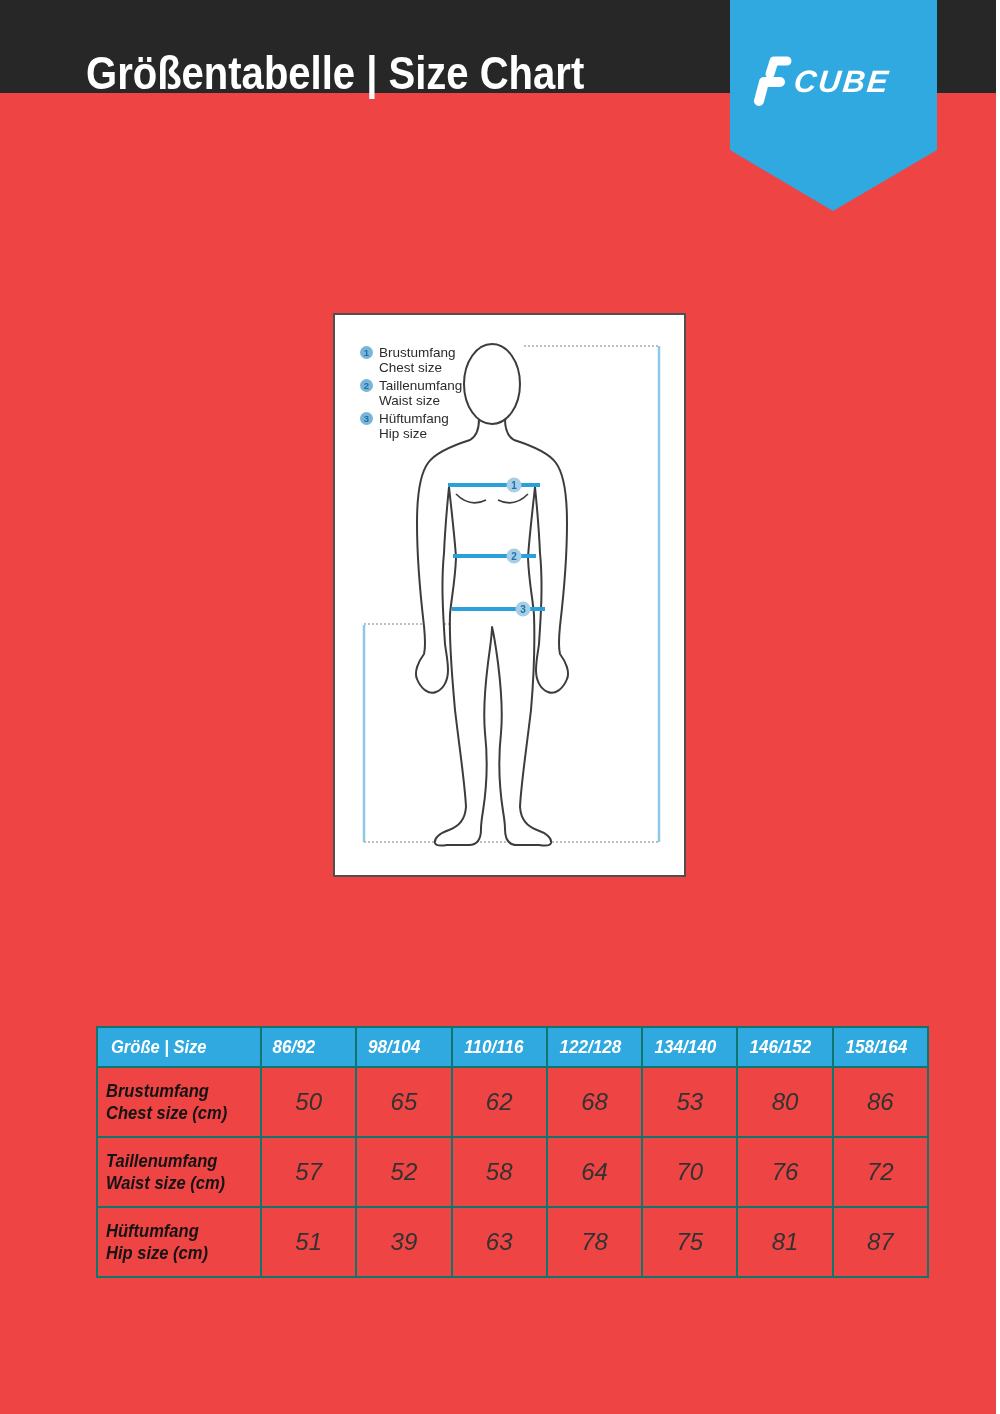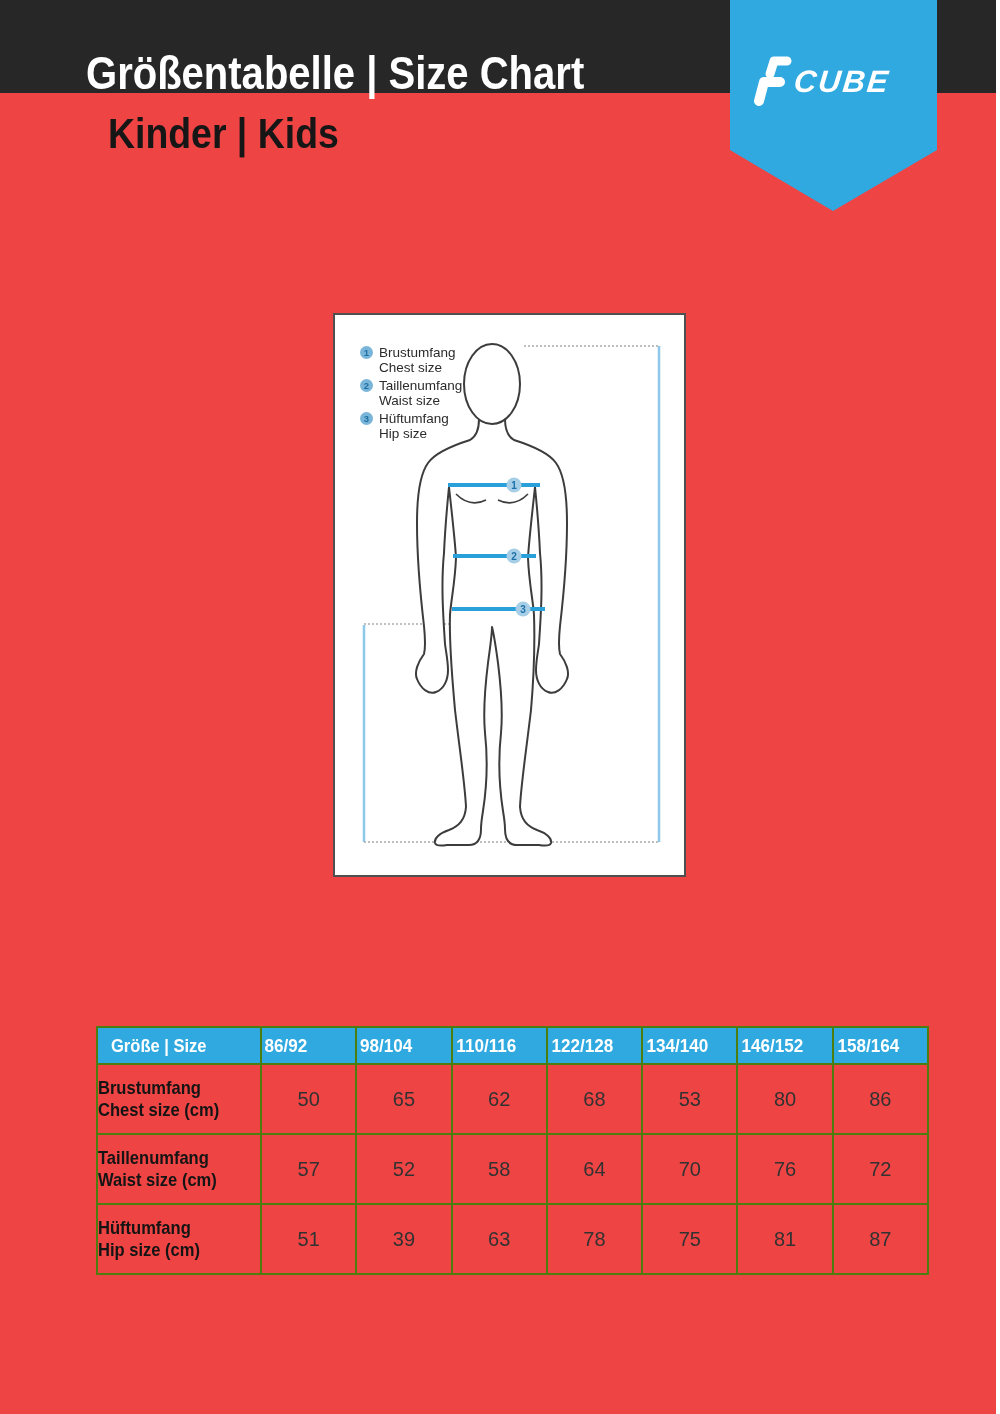--- a/index.html
+++ b/index.html
@@ -30,40 +30,37 @@
   .legend-item{display:grid;grid-template-columns:19px auto;margin-bottom:3px;}
   .legend-dot{width:13px;height:13px;border-radius:50%;background:#79b5d8;color:#1d6fa5;
               font-size:9.5px;font-weight:bold;text-align:center;line-height:13px;margin-top:1px;}
   .legend-de,.legend-en{font-size:13.5px;line-height:15px;color:#2b2b2b;}
   .legend-en{grid-column:2;}
 
   
   .size-table{position:absolute;left:96px;top:1026px;border-collapse:collapse;
               table-layout:fixed;width:833px;}
   .size-table col.c0{width:164px;}
-  .size-table th,.size-table td{border:2px solid #4d7c0f;padding:0;}
+  .size-table th,.size-table td{border:2px solid #0f766e;padding:8px;font-style:italic;}
   .size-table thead tr{height:37px;}
   .size-table tbody tr{height:70px;}
   .size-table th{background:#2fa9e0;color:#fff;font-size:19px;font-weight:bold;text-align:left;}
   .size-table th.corner{text-align:left;padding-left:13px;}
   .label-cell{text-align:left;padding-left:13px;font-weight:bold;color:#141414;
               font-size:19px;line-height:22px;vertical-align:middle;}
-  .num-cell{text-align:center;font-size:20px;color:#323232;vertical-align:middle;}
+  .num-cell{text-align:center;font-size:24px;color:#323232;vertical-align:middle;}
 </style>
 </head>
 <body>
 
 <div class="page">
 
   <div class="topbar"></div>
   <div class="title">
     <span class="condL">Größentabelle | Size Chart</span>
-  </div>
-  <div class="subtitle">
-    <span class="condL">Kinder | Kids</span>
   </div>
 
   <div class="ribbon">
     <svg width="207" height="211" viewBox="0 0 207 211">
       <polygon points="0,0 207,0 207,150 103,211 0,150" fill="#2fa9e0"></polygon>
     </svg>
     <svg class="logo-icon" width="42" height="56" viewBox="0 0 42 56">
       <path d="M33,6 L20,6 L16,19" fill="none" stroke="#ffffff" stroke-width="9" stroke-linecap="round" stroke-linejoin="round"></path>
       <path d="M26,27 L10,27 L5,46" fill="none" stroke="#ffffff" stroke-width="10" stroke-linecap="round" stroke-linejoin="round"></path>
     </svg>

